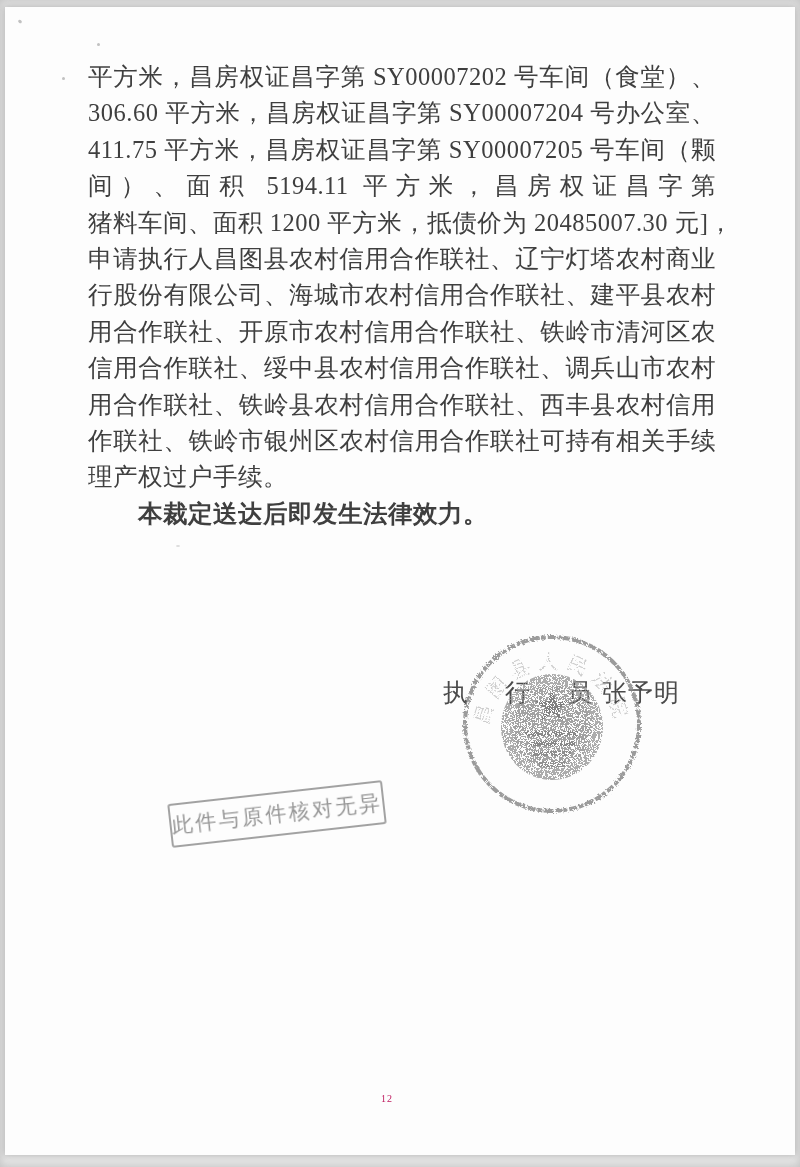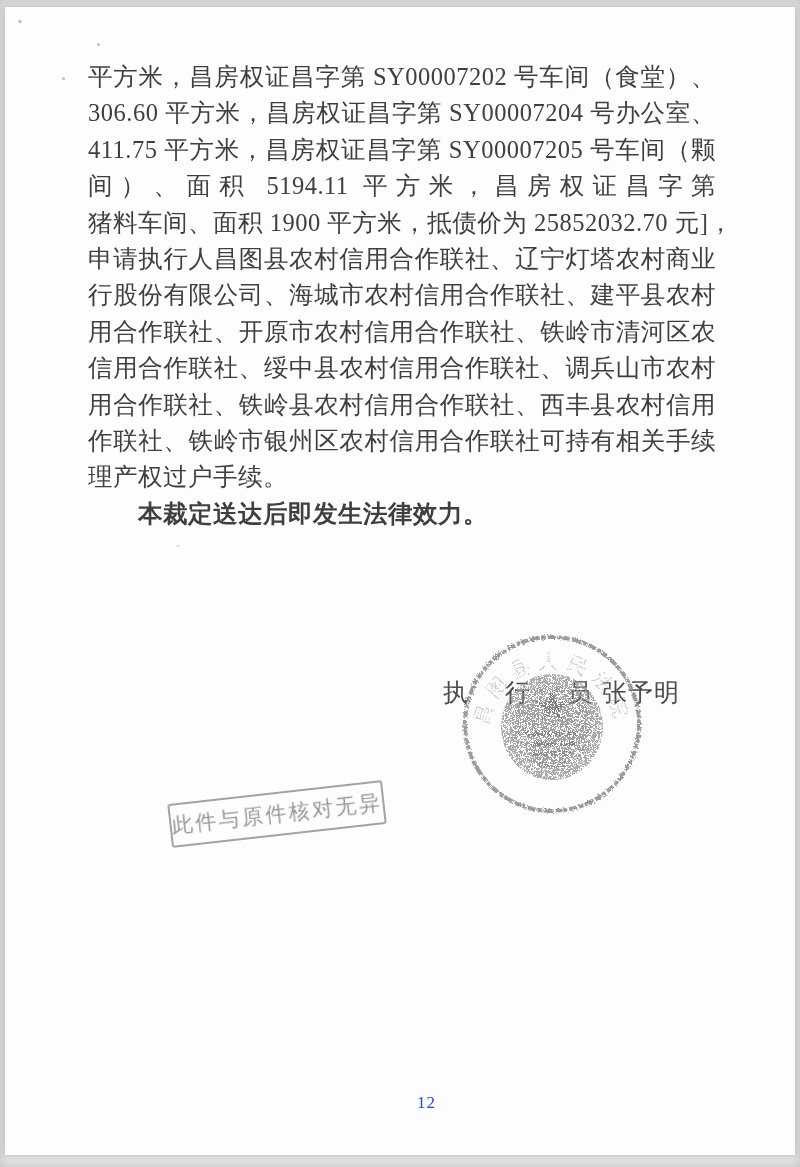--- a/index.html
+++ b/index.html
@@ -41,22 +41,22 @@
   
   .stamp{
     position:absolute;left:164px;top:785px;width:212px;height:40px;
     border:2px solid #9b9b9b;border-radius:3px;
     transform:rotate(-6.4deg);
     display:flex;align-items:center;justify-content:center;
     color:#8d8d8d;font-size:21px;letter-spacing:2.5px;white-space:nowrap;
     filter:blur(.35px);opacity:.92;
   }
   .pageno{
-    position:absolute;left:412px;top:1086px;
-    font-size:17px;color:#1d4ed8;letter-spacing:1px;
+    position:absolute;left:376px;top:1086px;
+    font-size:10px;color:#be185d;letter-spacing:1px;
   }
   .speck{position:absolute;background:#8f8f8f;border-radius:50%;opacity:.55;}
   .s1{left:13px;top:13px;width:4px;height:3px;transform:rotate(40deg);}
   .s2{left:92px;top:36px;width:3px;height:3px;}
   .s3{left:57px;top:70px;width:3px;height:3px;}
   .s4{left:171px;top:538px;width:4px;height:2px;opacity:.3;}
 </style>
 </head>
 <body>
 
@@ -65,21 +65,21 @@
   <span class="speck s1"></span>
   <span class="speck s2"></span>
   <span class="speck s3"></span>
   <span class="speck s4"></span>
 
   <div class="body-text">
     <div class="line j">平方米，昌房权证昌字第 SY00007202 号车间（食堂）、面积</div>
     <div class="line j">306.60 平方米，昌房权证昌字第 SY00007204 号办公室、面积</div>
     <div class="line j">411.75 平方米，昌房权证昌字第 SY00007205 号车间（颗粒车</div>
     <div class="line j">间）、面积 5194.11 平方米，昌房权证昌字第 SY00007206 号</div>
-    <div class="line">猪料车间、面积 1900 平方米，抵债价为 25852032.70 元]，</div>
+    <div class="line">猪料车间、面积 1200 平方米，抵债价为 20485007.30 元]，</div>
     <div class="line j">申请执行人昌图县农村信用合作联社、辽宁灯塔农村商业银</div>
     <div class="line j">行股份有限公司、海城市农村信用合作联社、建平县农村信</div>
     <div class="line j">用合作联社、开原市农村信用合作联社、铁岭市清河区农村</div>
     <div class="line j">信用合作联社、绥中县农村信用合作联社、调兵山市农村信</div>
     <div class="line j">用合作联社、铁岭县农村信用合作联社、西丰县农村信用合</div>
     <div class="line j">作联社、铁岭市银州区农村信用合作联社可持有相关手续办</div>
     <div class="line">理产权过户手续。</div>
     <div class="line indent">本裁定送达后即发生法律效力。</div>
   </div>
 

